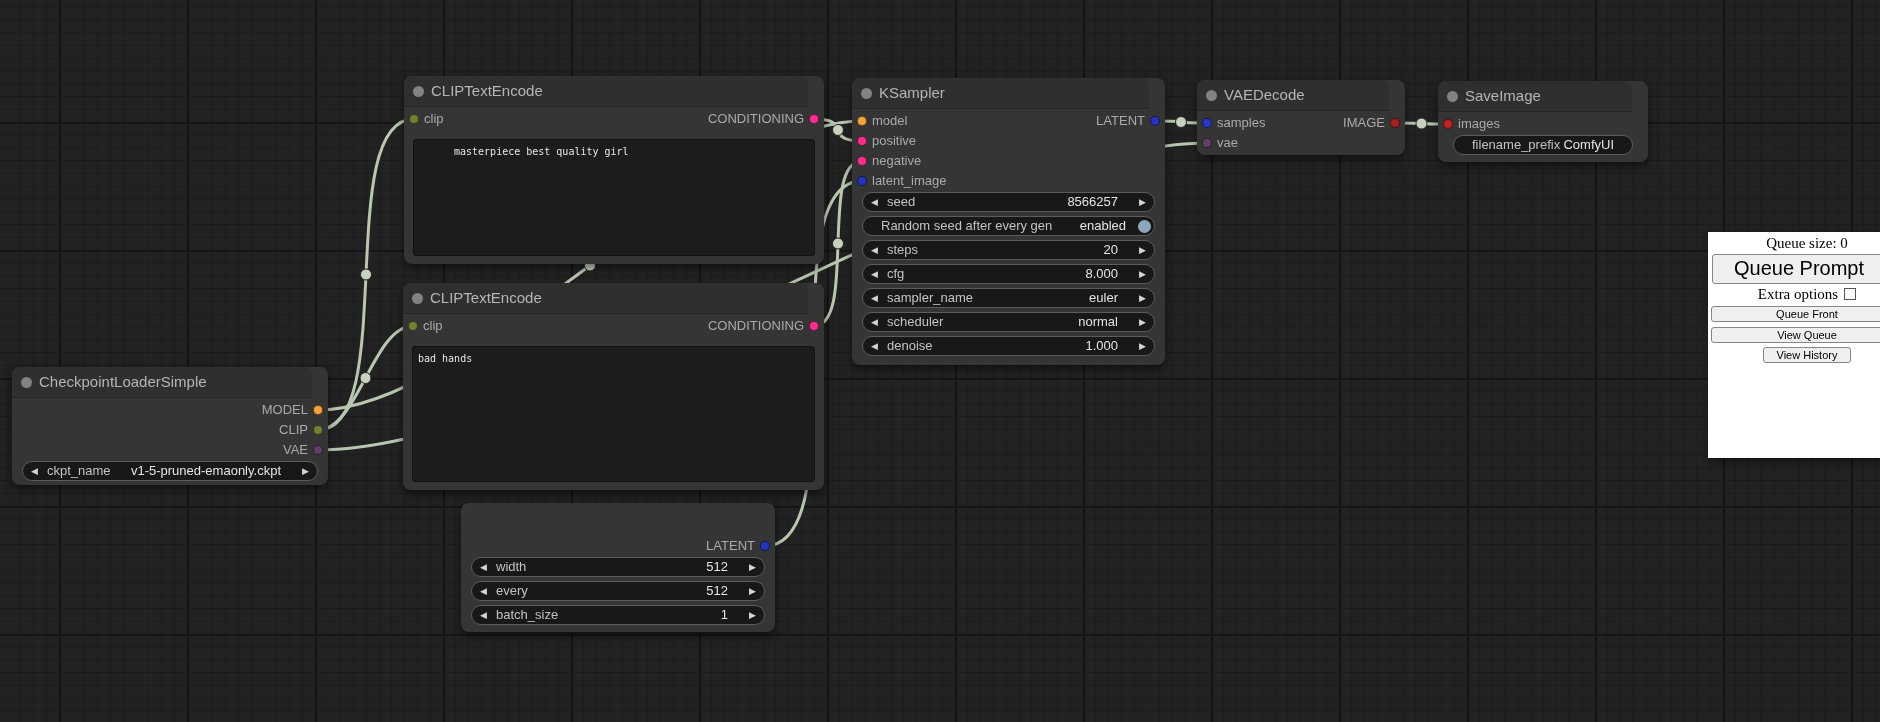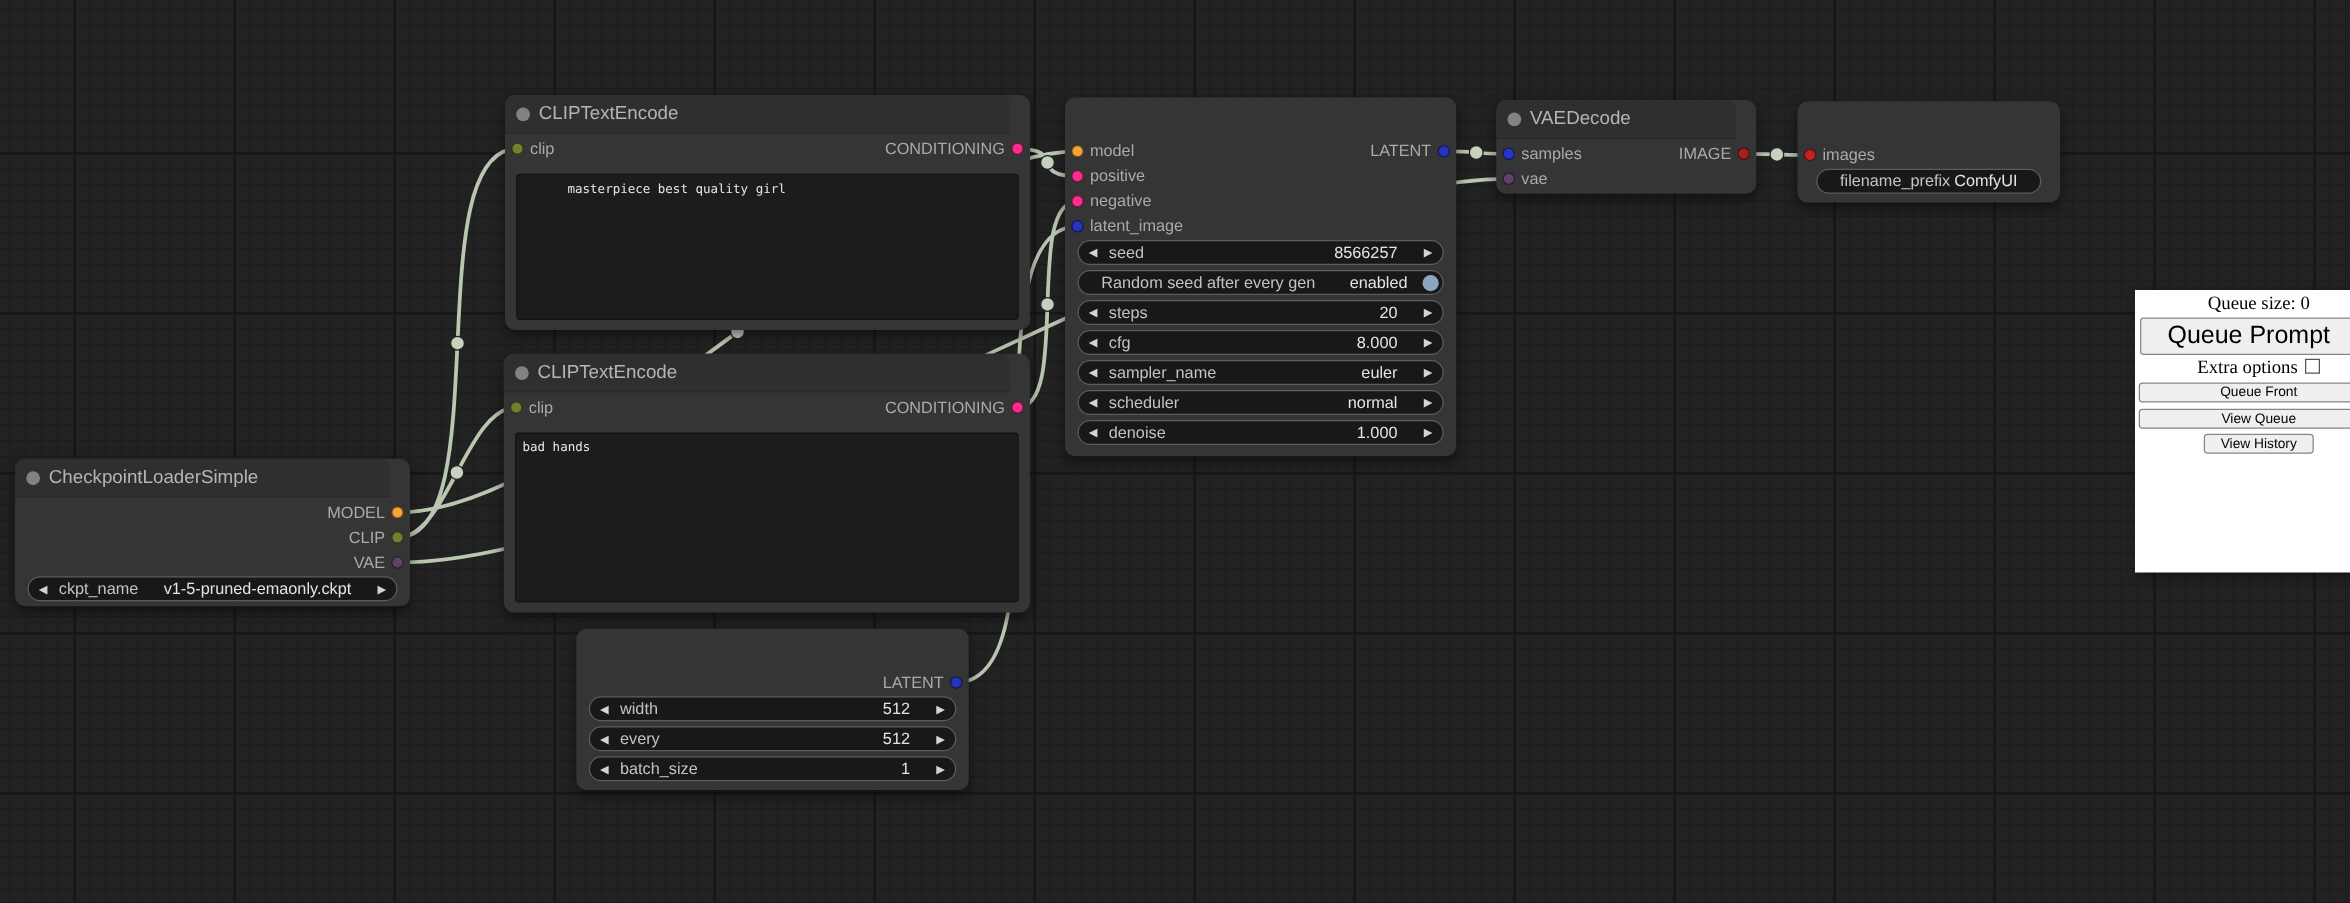--- a/index.html
+++ b/index.html
@@ -151,20 +151,24 @@
           <span class="warrow r">▶</span>
         </div>
         <div class="widget" style="left: 10px; right: 10px; top: 102px;">
           <span class="warrow l">◀</span>
           <span class="wlabel">batch_size</span>
           <span class="wvalue">1</span>
           <span class="warrow r">▶</span>
         </div>
       </div>
       <div class="node" style="left: 852px; top: 78px; width: 313px; height: 287px;">
+        <div class="ntitle">
+          <span class="tdot"></span>
+          <span class="ttext">KSampler</span>
+        </div>
         <div class="nrow" style="top: 33px;">
           <span class="sdot in" style="background:#f7a237"></span>
           <span class="slabel in">model</span>
           <span class="slabel out">LATENT</span>
           <span class="sdot out" style="background:#2633bd"></span>
         </div>
         <div class="nrow" style="top: 53px;">
           <span class="sdot in" style="background:#fb2e8e"></span>
           <span class="slabel in">positive</span>
         </div>
@@ -228,20 +232,24 @@
           <span class="slabel in">samples</span>
           <span class="slabel out">IMAGE</span>
           <span class="sdot out" style="background:#a81f1f"></span>
         </div>
         <div class="nrow" style="top: 53px;">
           <span class="sdot in" style="background:#5e4069"></span>
           <span class="slabel in">vae</span>
         </div>
       </div>
       <div class="node" style="left: 1438px; top: 81px; width: 210px; height: 81px;">
+        <div class="ntitle">
+          <span class="tdot"></span>
+          <span class="ttext">SaveImage</span>
+        </div>
         <div class="nrow" style="top: 33px;">
           <span class="sdot in" style="background:#bd2525"></span>
           <span class="slabel in">images</span>
         </div>
         <div class="widget" style="left: 15px; right: 15px; top: 54px;">
           <span class="wlabel noarrow">filename_prefix</span>
           <span class="wvalue noarrow">ComfyUI</span>
         </div>
       </div>
     </div>

